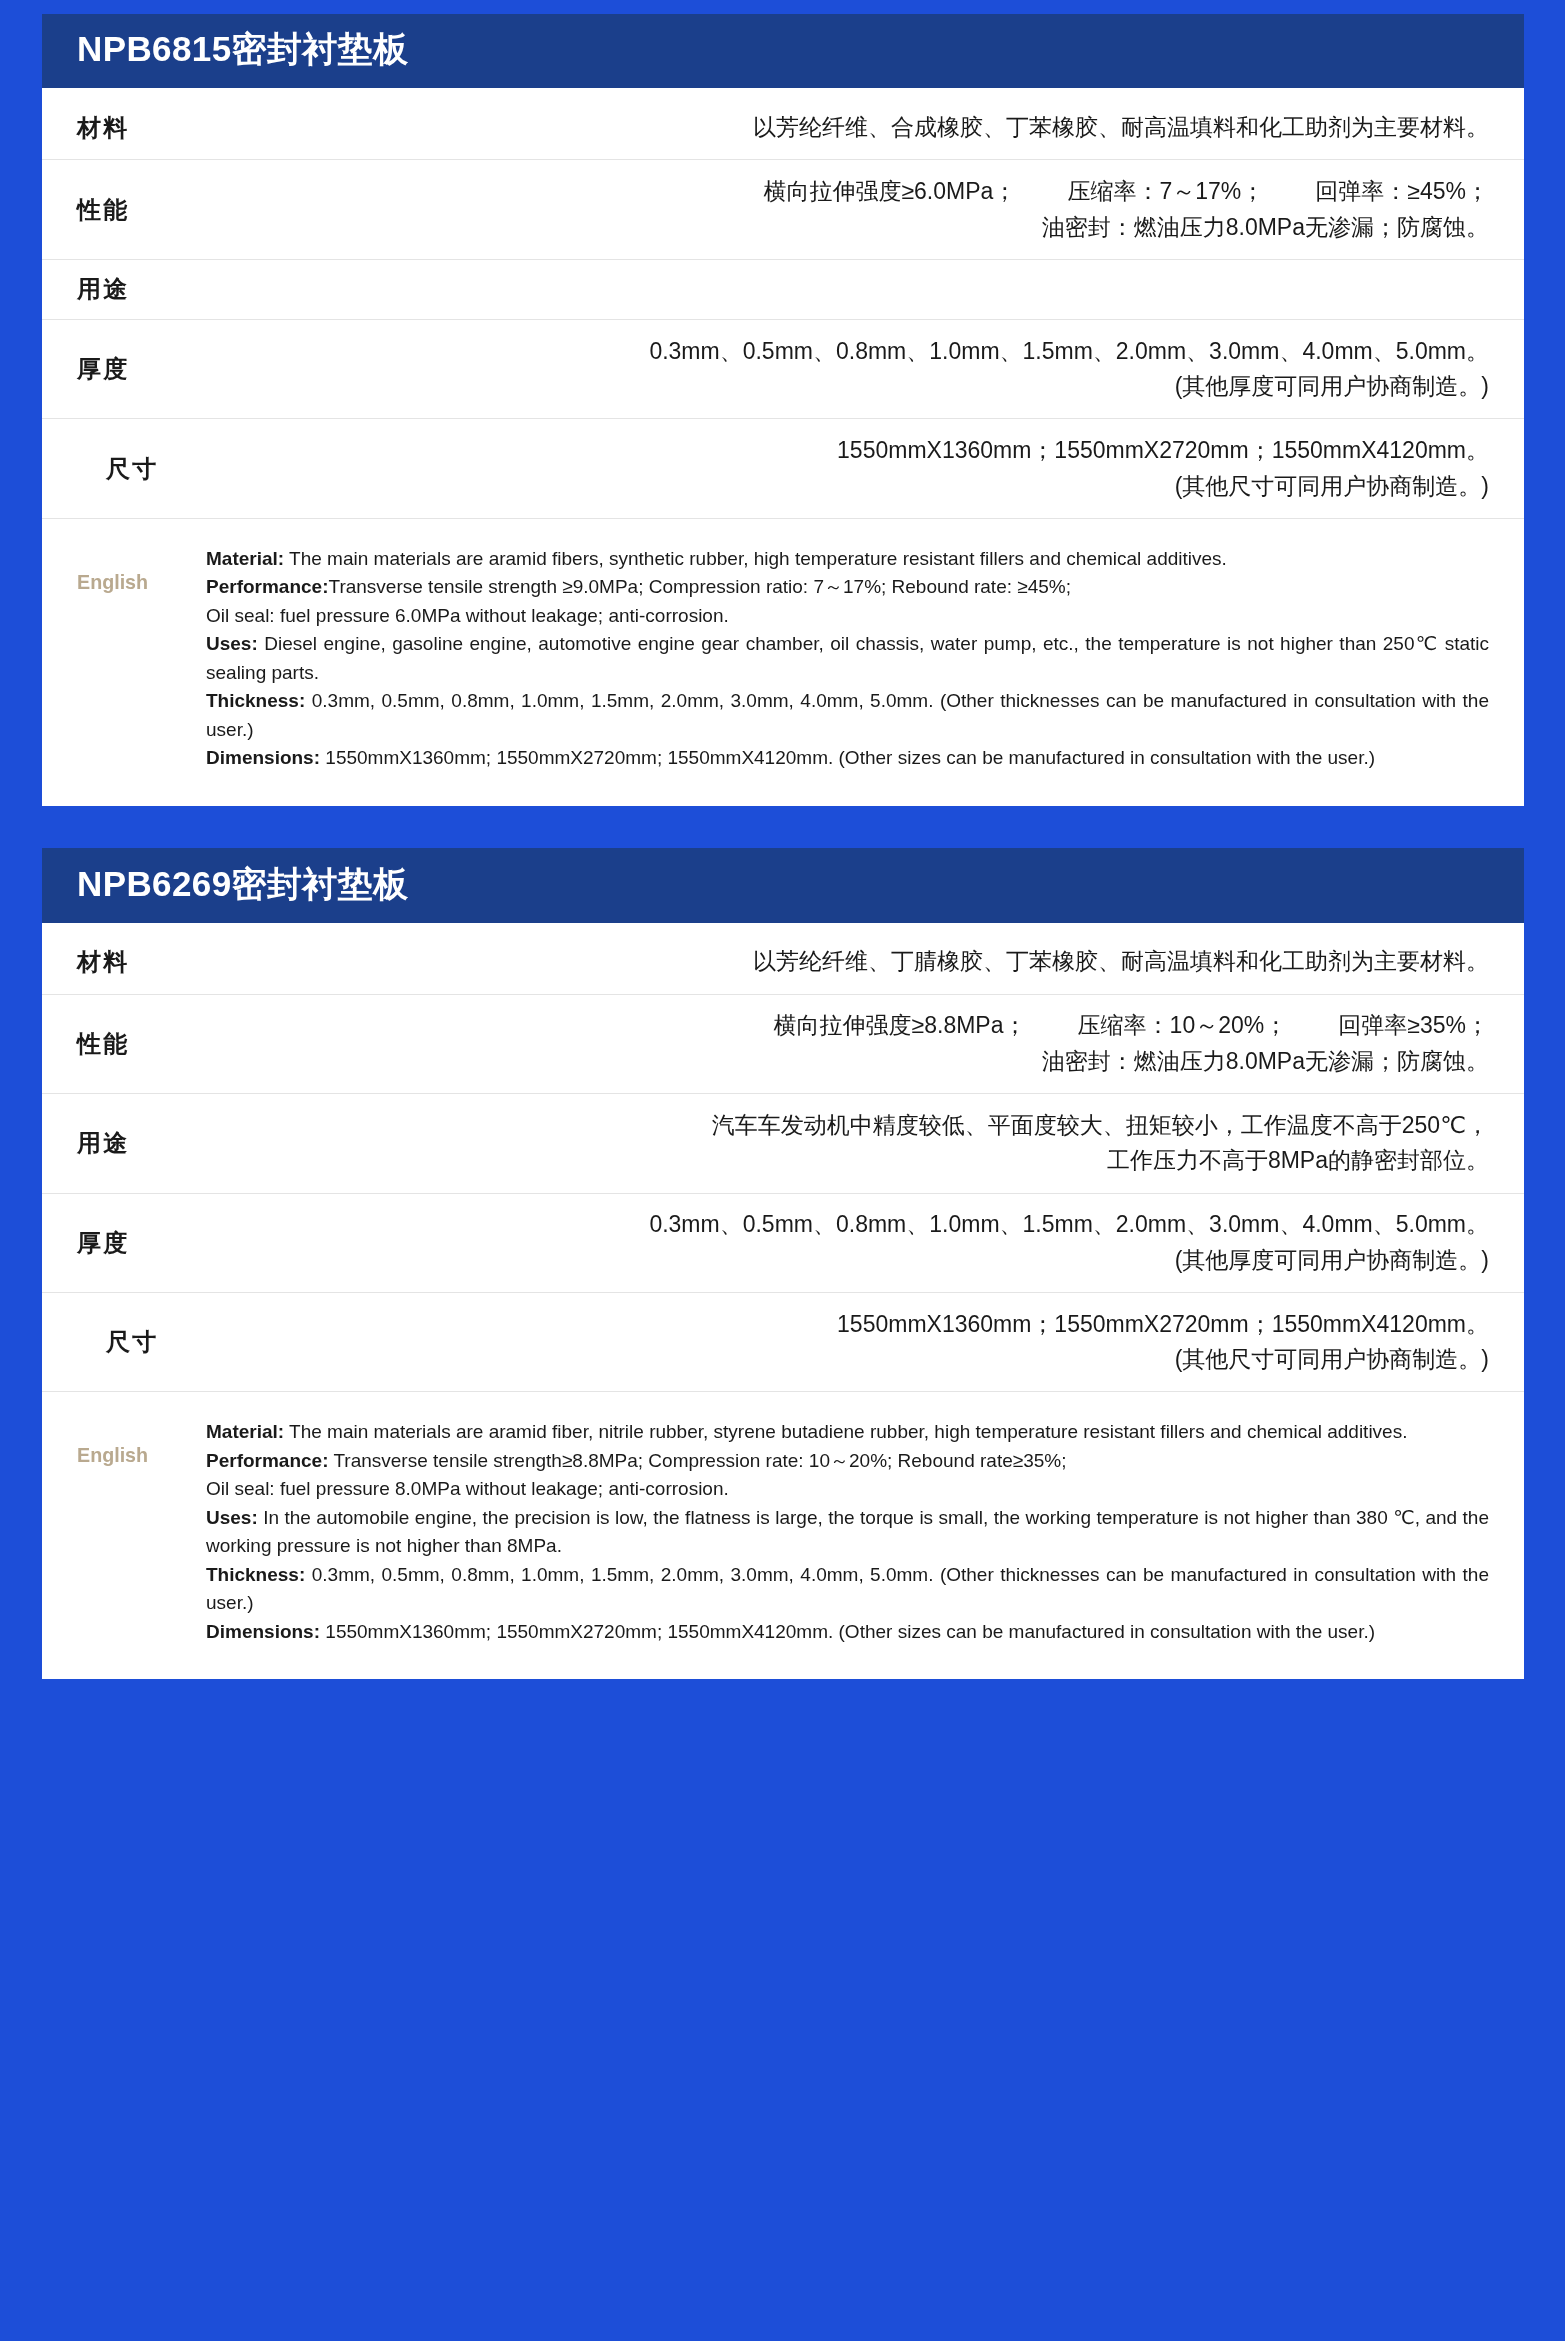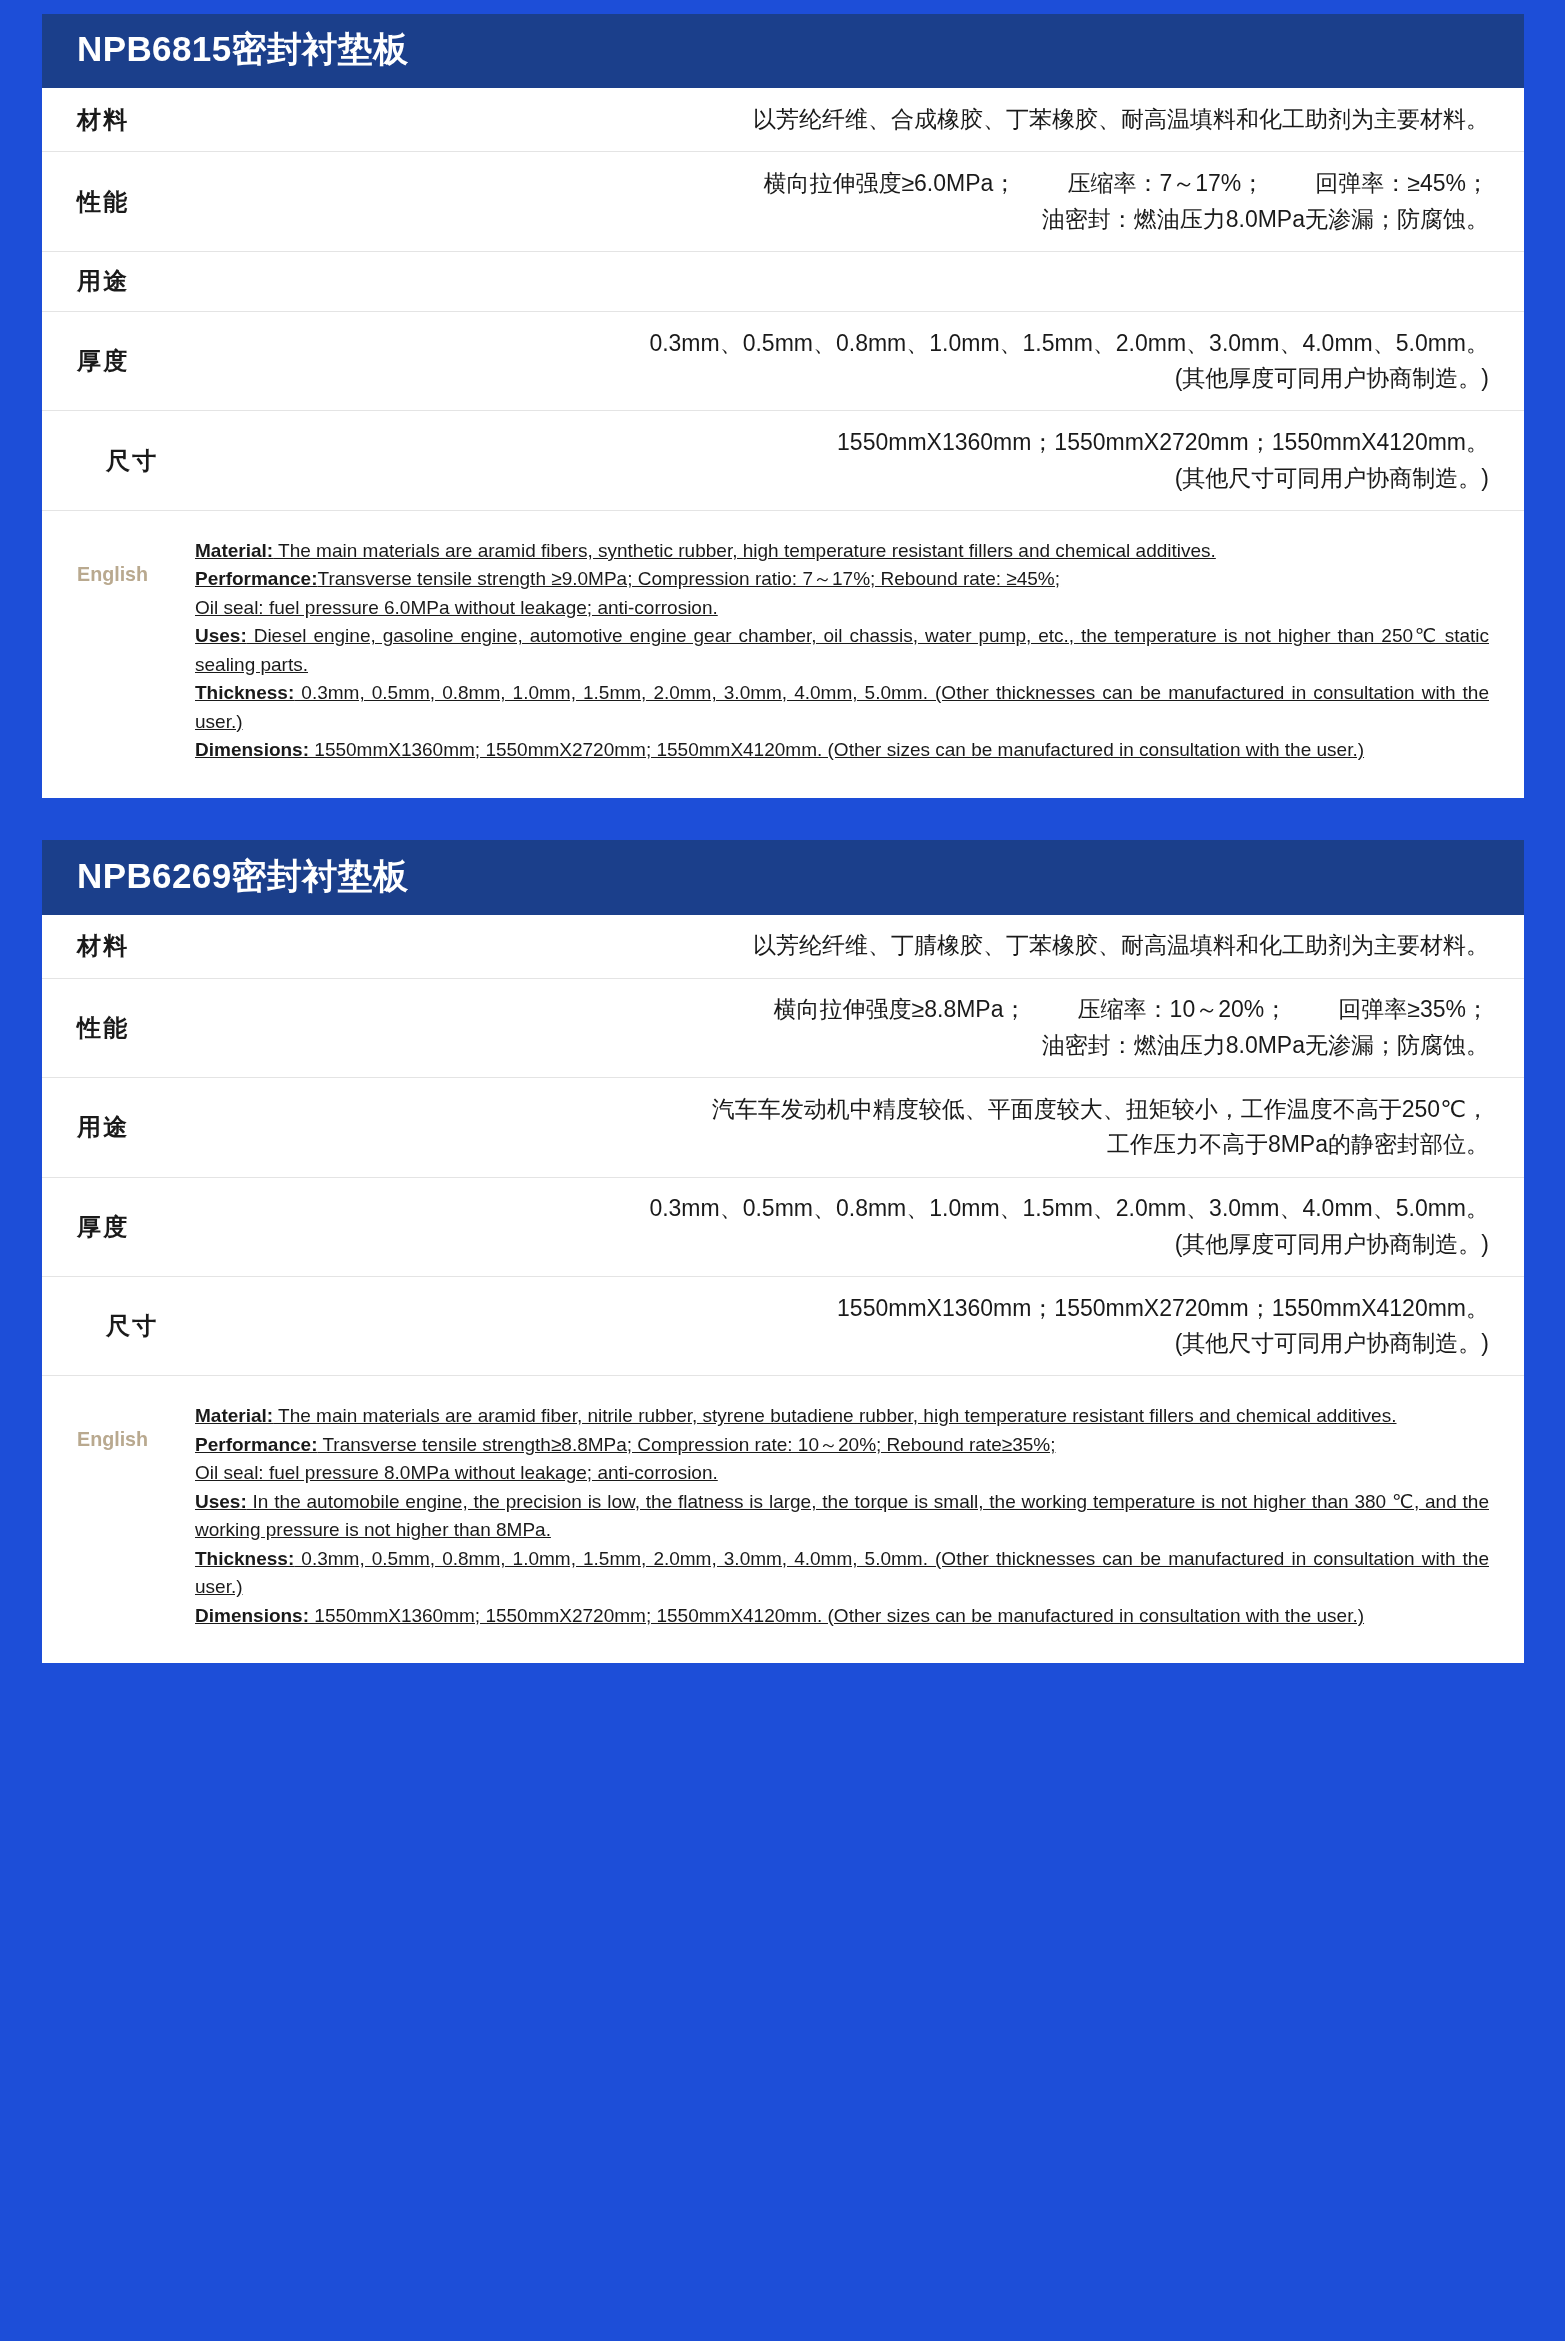--- a/index.html
+++ b/index.html
@@ -29,21 +29,21 @@
     padding: 16.7px 35px 19.7px 35px;
   }
   .product-title {
     font-size: 35px;
     font-weight: bold;
     letter-spacing: 0.4px;
     line-height: 1.1;
   }
   .spec-table {
     background: #ffffff;
-    padding: 0 0 0 0;
+    padding: 8px 0 0 0;
   }
   .spec-row {
     display: flex;
     align-items: stretch;
     border-bottom: 1.5px solid #e4e4e4;
     padding: 13.6px 35px 13.6px 35px;
     box-sizing: border-box;
   }
   .spec-row:last-child {
     border-bottom: none;
@@ -88,22 +88,21 @@
     padding-top: 26px;
   }
   .english-body {
     flex: 1 1 auto;
     font-size: 19px;
     line-height: 1.5;
     color: #1a1a1a;
     text-align: justify;
   }
   .english-body p {
-    margin: 0 0 0 4px;
-    text-decoration: underline;
+    margin: 0 0 0 15px;
   }
   .english-body .bold {
     font-weight: bold;
   }
 </style>
 </head>
 <body>
 
 <div class="page">
 

